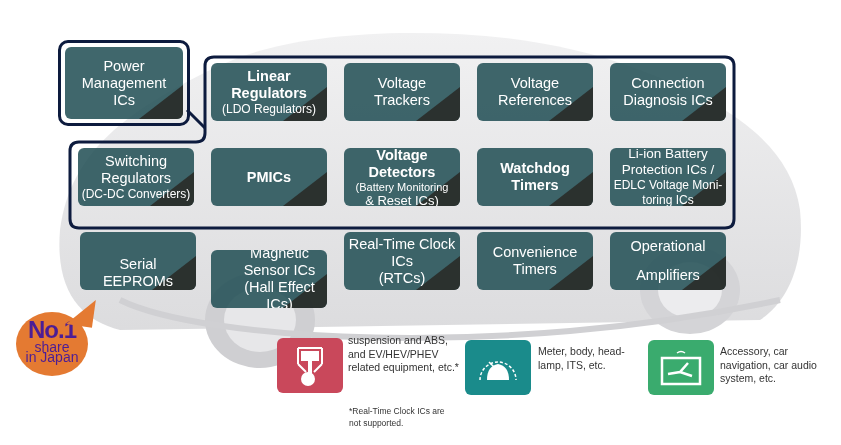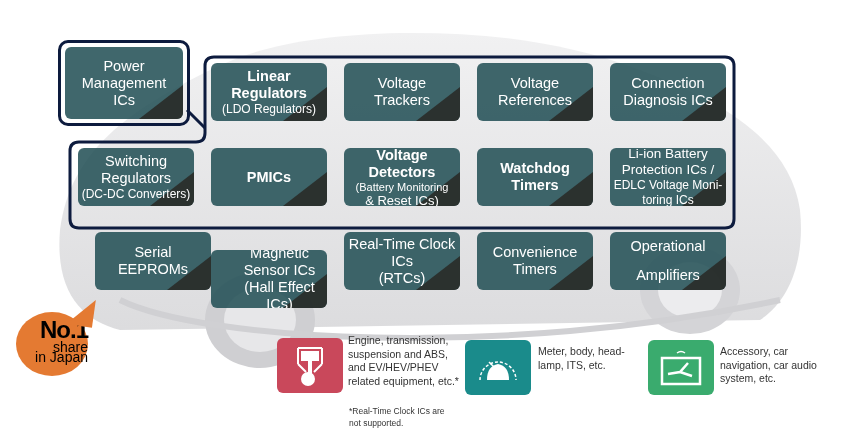--- a/index.html
+++ b/index.html
@@ -4,21 +4,21 @@
 <style>
   html,body{margin:0;padding:0;}
   body{width:841px;height:445px;position:relative;overflow:hidden;background:#ffffff;font-family:"Liberation Sans",sans-serif;}
   .car{position:absolute;left:0;top:0;width:841px;height:445px;}
   .frame{position:absolute;border:3px solid #0d1b3e;border-radius:10px;box-sizing:border-box;}
   .box{position:absolute;width:116px;height:58px;border-radius:6px;background:rgba(33,78,84,0.86);color:#ffffff;display:flex;flex-direction:column;align-items:center;justify-content:center;text-align:center;overflow:hidden;box-sizing:border-box;padding:0 3px;}
   .box::after{content:"";position:absolute;right:0;bottom:0;width:0;height:0;border-style:solid;border-width:0 0 34px 44px;border-color:transparent transparent rgba(40,40,36,0.85) transparent;}
   .box .t{font-size:14.5px;line-height:17px;position:relative;z-index:1;}
   .box .t.b{font-weight:bold;}
   .box .s{font-size:12px;line-height:15px;position:relative;z-index:1;}
-  .badge{position:absolute;left:16px;top:312px;width:72px;height:64px;border-radius:50%;background:#e47a32;color:#000000;text-align:right;}
+  .badge{position:absolute;left:16px;top:312px;width:72px;height:64px;border-radius:50%;background:#e47a32;color:#4c1d95;text-align:center;}
   .badge::before{content:"";position:absolute;left:52px;top:-14px;border-style:solid;border-width:0 0 28px 26px;border-color:transparent transparent #e47a32 transparent;transform:rotate(8deg);}
   .badge .n{font-size:24px;font-weight:bold;line-height:24px;margin-top:6px;display:block;letter-spacing:-1px;}
   .badge .l{font-size:14px;line-height:10px;display:block;}
   .ibox{position:absolute;width:66px;height:55px;border-radius:6px;display:flex;align-items:center;justify-content:center;}
   .itext{position:absolute;font-size:10.5px;line-height:13.5px;color:#333;}
   .note{position:absolute;font-size:8.5px;line-height:12px;color:#333;}
 </style>
 </head>
 <body>
 
@@ -88,21 +88,21 @@
   <span class="t b">Watchdog</span>
   <span class="t b">Timers</span>
 </div>
 <div class="box" style="left:610px;top:148px;">
   <span class="t" style="font-size:13.5px;line-height:16px;">Li-ion Battery</span>
   <span class="t" style="font-size:13.5px;line-height:16px;">Protection ICs /</span>
   <span class="s">EDLC Voltage Moni-</span>
   <span class="s">toring ICs</span>
 </div>
 
-<div class="box" style="left:95px;top:232px;">
+<div class="box" style="left:80px;top:232px;justify-content:flex-end;">
   <span class="t">Serial</span>
   <span class="t">EEPROMs</span>
 </div>
 <div class="box" style="left:211px;top:250px;padding-left:24px;">
   <span class="t">Magnetic</span>
   <span class="t">Sensor ICs</span>
   <span class="t">(Hall Effect ICs)</span>
 </div>
 <div class="box" style="left:344px;top:232px;">
   <span class="t">Real-Time Clock</span>
@@ -127,21 +127,20 @@
 <div class="ibox" style="left:277px;top:338px;background:#c9485b;">
   <svg width="40" height="44" viewBox="0 0 40 44">
     <path d="M8 4 L8 20 M32 4 L32 20 M8 4 L32 4" stroke="#fff" stroke-width="2" fill="none"></path>
     <rect x="11" y="7" width="18" height="10" fill="#fff"></rect>
     <line x1="20" y1="17" x2="20" y2="30" stroke="#fff" stroke-width="4"></line>
     <path d="M8 20 L16 28 M32 20 L24 28" stroke="#fff" stroke-width="2" fill="none"></path>
     <circle cx="18" cy="35" r="7" fill="#fff"></circle>
   </svg>
 </div>
 <div class="itext" style="left:348px;top:334px;">
-  <div>Engine, transmission,</div>
   <div>suspension and ABS,</div>
   <div>and EV/HEV/PHEV</div>
   <div>related equipment, etc.*</div>
 </div>
 <div class="note" style="left:349px;top:405px;">
   <div>*Real-Time Clock ICs  are</div>
   <div>not supported.</div>
 </div>
 
 <div class="ibox" style="left:465px;top:340px;background:#1a8b8b;">

